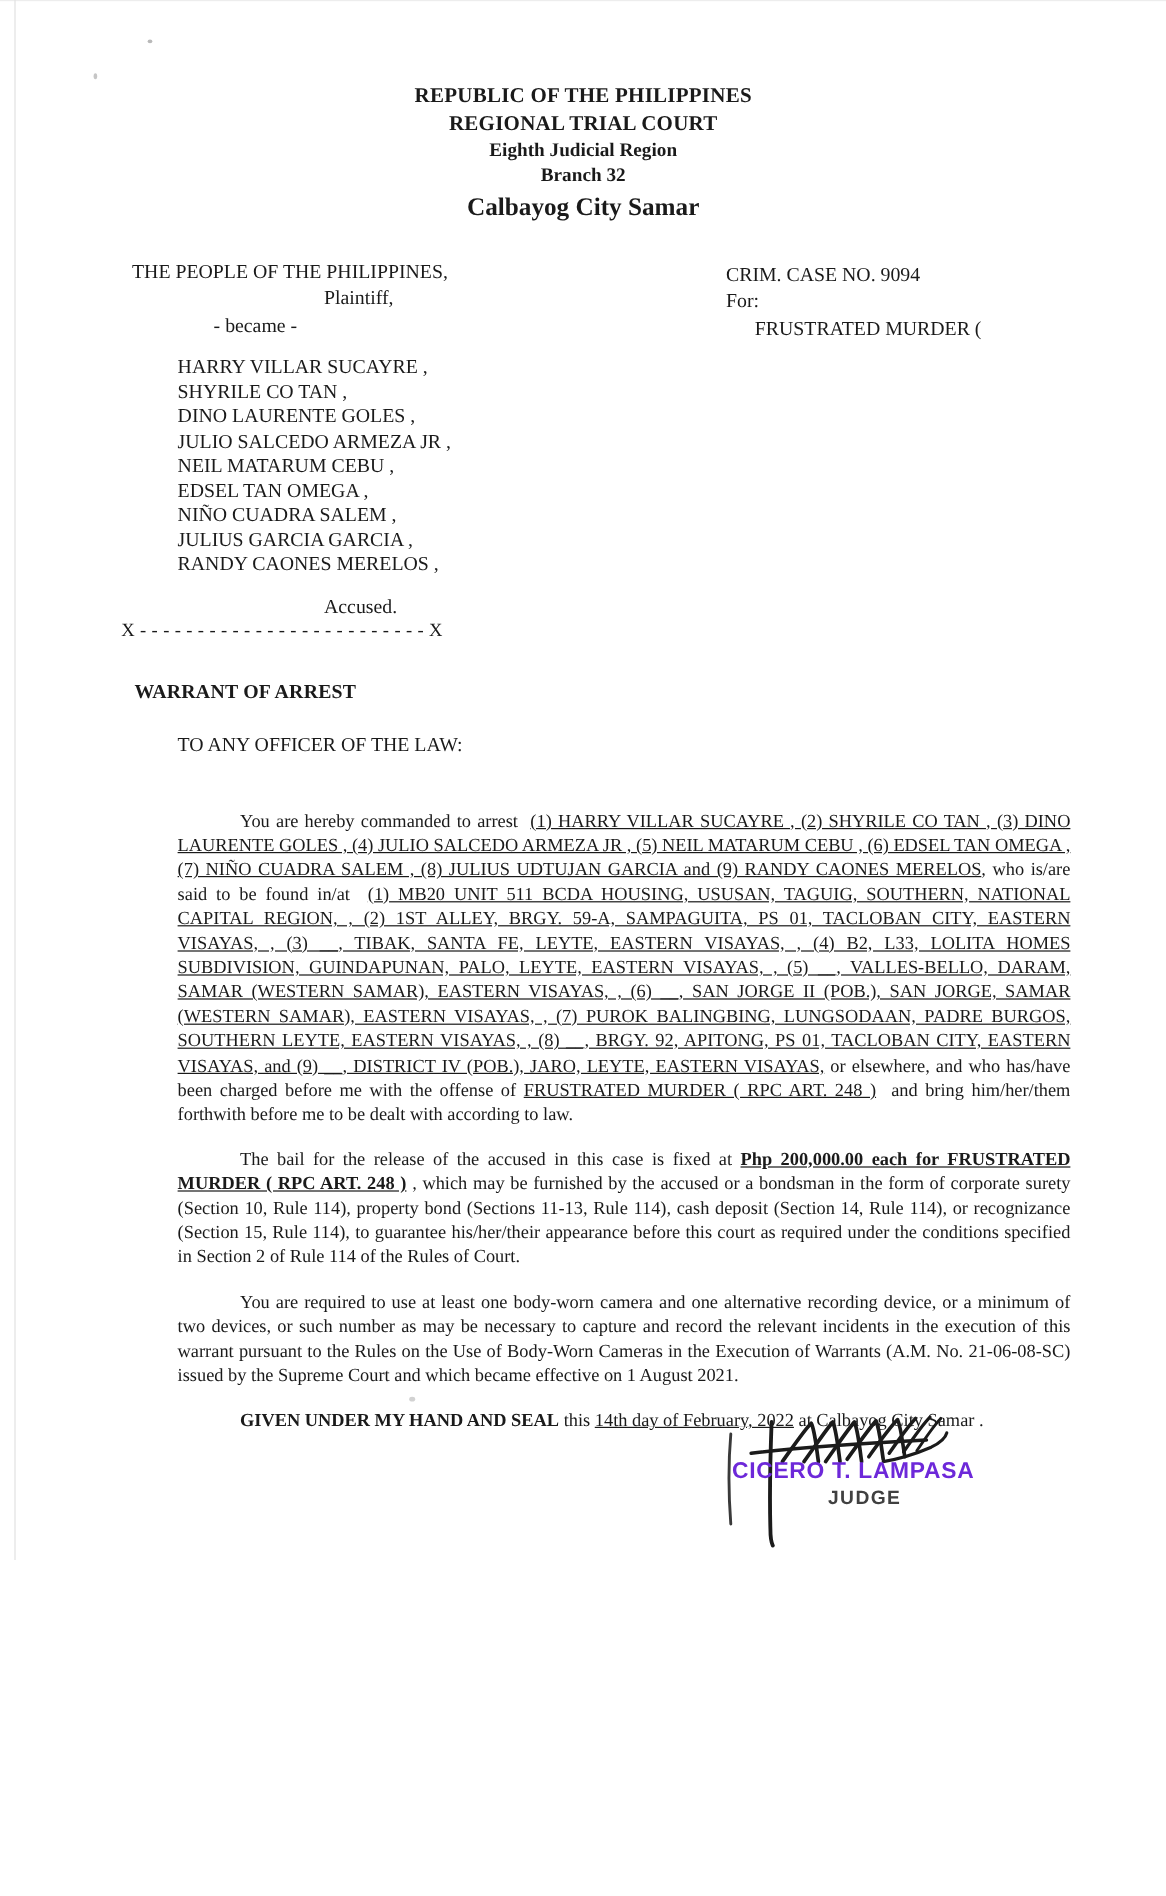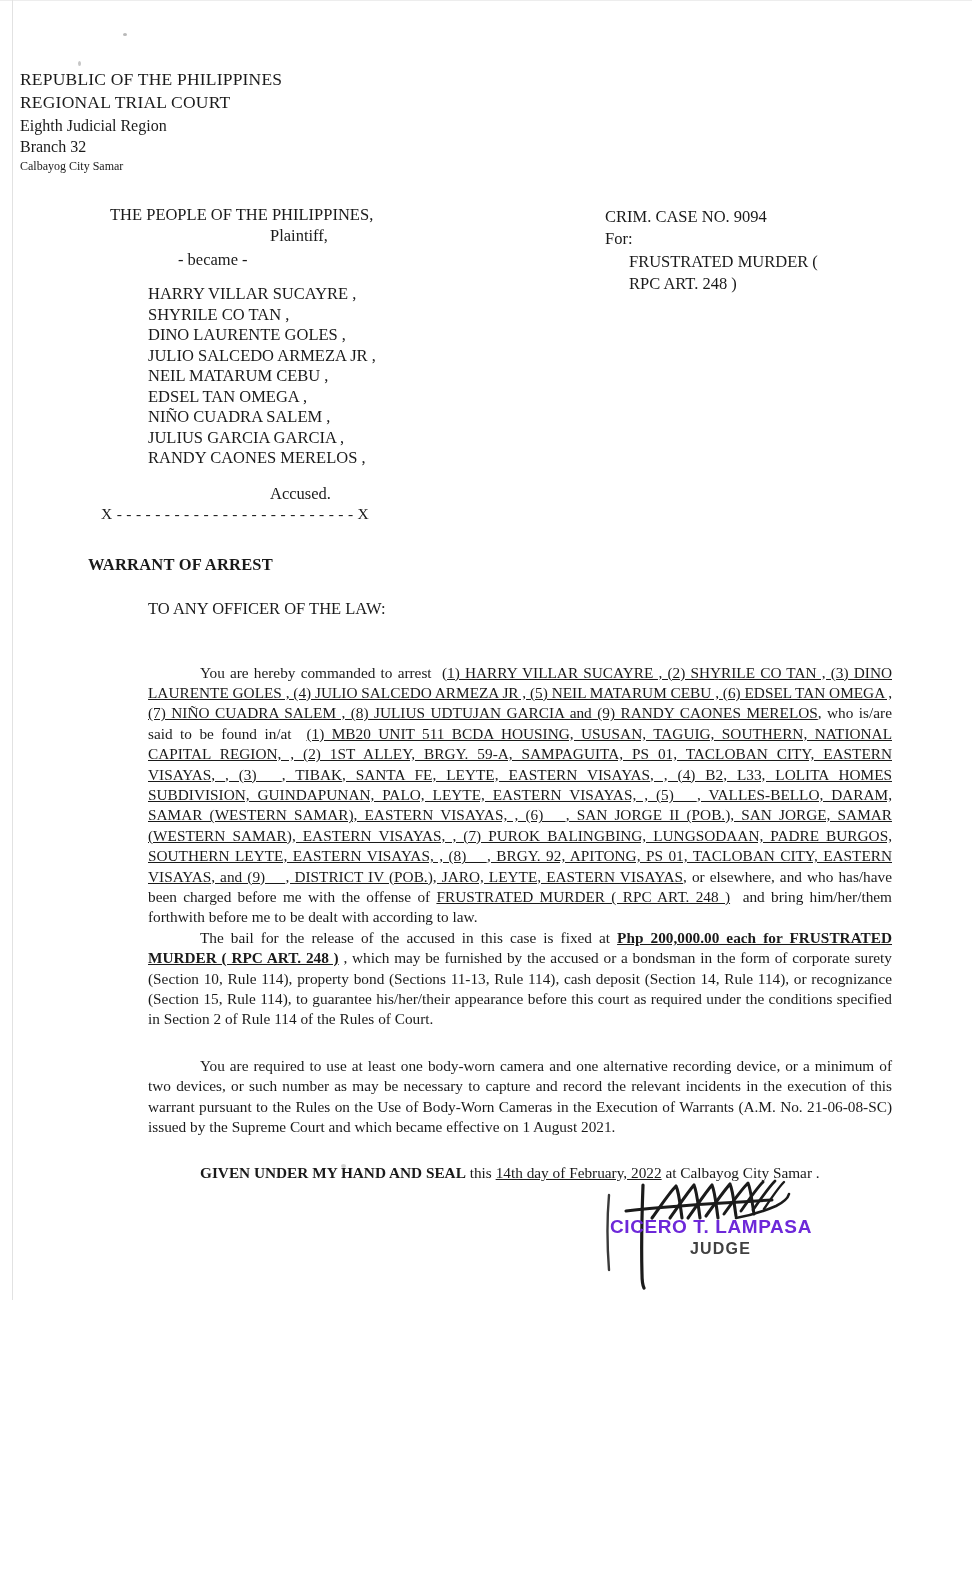--- a/index.html
+++ b/index.html
@@ -45,30 +45,30 @@
   .speck.s3 { left: 341px; top: 1164px; width: 5px; height: 4px; background:#d2d2d2; }
 
   .content {
     position: absolute;
     left: 0; top: 0;
     width: 972px;
   }
 
   
   .court-head {
+    text-align: center;
     margin-top: 68px;
-    font-weight: normal;
+    font-weight: bold;
     line-height: 1.34;
-    margin-left: 20px;
   }
   .court-head .l1 { font-size: 17.5px; letter-spacing: .2px; }
   .court-head .l2 { font-size: 17.5px; letter-spacing: .2px; }
   .court-head .l3 { font-size: 16px; }
   .court-head .l4 { font-size: 16px; }
-  .court-head .l5 { font-size: 12px; }
+  .court-head .l5 { font-size: 21px; }
 
   
   .caption {
     position: relative;
     margin-top: 30px;
     padding-left: 110px;
     padding-right: 40px;
     font-size: 16.5px;
     line-height: 1.30;
   }
@@ -105,21 +105,21 @@
     font-size: 16.5px;
     line-height: 1.36;
   }
   .case-info .offense {
     padding-left: 24px;
   }
 
   
   .warrant-title {
     margin-top: 30px;
-    padding-left: 88px;
+    padding-left: 112px;
     font-weight: bold;
     font-size: 16.5px;
     letter-spacing: .2px;
   }
   .addressee {
     margin-top: 24px;
     padding-left: 148px;
     font-size: 16.5px;
   }
 
@@ -130,21 +130,21 @@
     padding-right: 80px;
   }
   p.para {
     margin: 0 0 0 0;
     text-align: justify;
     text-justify: inter-word;
     font-size: 15.3px;
     line-height: 1.335;
     text-indent: 52px;
   }
-  p.para + p.para { }
+  p.para + p.para { margin-top: 17px; }
   p.para.p3 { margin-top: 26px; }
   p.para.p4 { margin-top: 26px; }
 
   .u { text-decoration: underline; }
   .b { font-weight: bold; }
   .bu { font-weight: bold; text-decoration: underline; }
 
   
   .sig-block {
     position: absolute;
@@ -221,21 +221,20 @@
         </div>
 
         <div class="accused-label">Accused.</div>
         <div class="xline">X - - - - - - - - - - - - - - - - - - - - - - - - - X</div>
       </div>
 
       <div class="case-info">
         <div>CRIM. CASE NO. 9094</div>
         <div>For:</div>
         <div class="offense">FRUSTRATED MURDER (</div>
-        <div class="offense">RPC ART. 248 )</div>
       </div>
     </div>
 
     <div class="warrant-title">WARRANT OF ARREST</div>
     <div class="addressee">TO ANY OFFICER OF THE LAW:</div>
 
     <div class="body-wrap">
 
       <p class="para p1"><span>You are hereby commanded to arrest</span>&nbsp;&nbsp;<span class="u">(1) HARRY VILLAR SUCAYRE , (2) SHYRILE CO TAN , (3) DINO LAURENTE GOLES , (4) JULIO SALCEDO ARMEZA JR , (5) NEIL MATARUM CEBU , (6) EDSEL TAN OMEGA , (7) NIÑO CUADRA SALEM , (8) JULIUS UDTUJAN GARCIA and (9) RANDY CAONES MERELOS</span><span>, who is/are said to be found in/at</span>&nbsp;&nbsp;<span class="u">(1) MB20 UNIT 511 BCDA HOUSING, USUSAN, TAGUIG, SOUTHERN, NATIONAL CAPITAL REGION, , (2) 1ST ALLEY, BRGY. 59-A, SAMPAGUITA, PS 01, TACLOBAN CITY, EASTERN VISAYAS, , (3) __, TIBAK, SANTA FE, LEYTE, EASTERN VISAYAS, , (4) B2, L33, LOLITA HOMES SUBDIVISION, GUINDAPUNAN, PALO, LEYTE, EASTERN VISAYAS, , (5) __, VALLES-BELLO, DARAM, SAMAR (WESTERN SAMAR), EASTERN VISAYAS, , (6) __, SAN JORGE II (POB.), SAN JORGE, SAMAR (WESTERN SAMAR), EASTERN VISAYAS, , (7) PUROK BALINGBING, LUNGSODAAN, PADRE BURGOS, SOUTHERN LEYTE, EASTERN VISAYAS, , (8) __, BRGY. 92, APITONG, PS 01, TACLOBAN CITY, EASTERN VISAYAS, and (9) __, DISTRICT IV (POB.), JARO, LEYTE, EASTERN VISAYAS,</span>&nbsp;<span>or elsewhere, and who has/have been charged before me with the offense of</span>&nbsp;<span class="u">FRUSTRATED MURDER ( RPC ART. 248 )</span>&nbsp;&nbsp;<span>and bring him/her/them forthwith before me to be dealt with according to law.</span></p>
 

